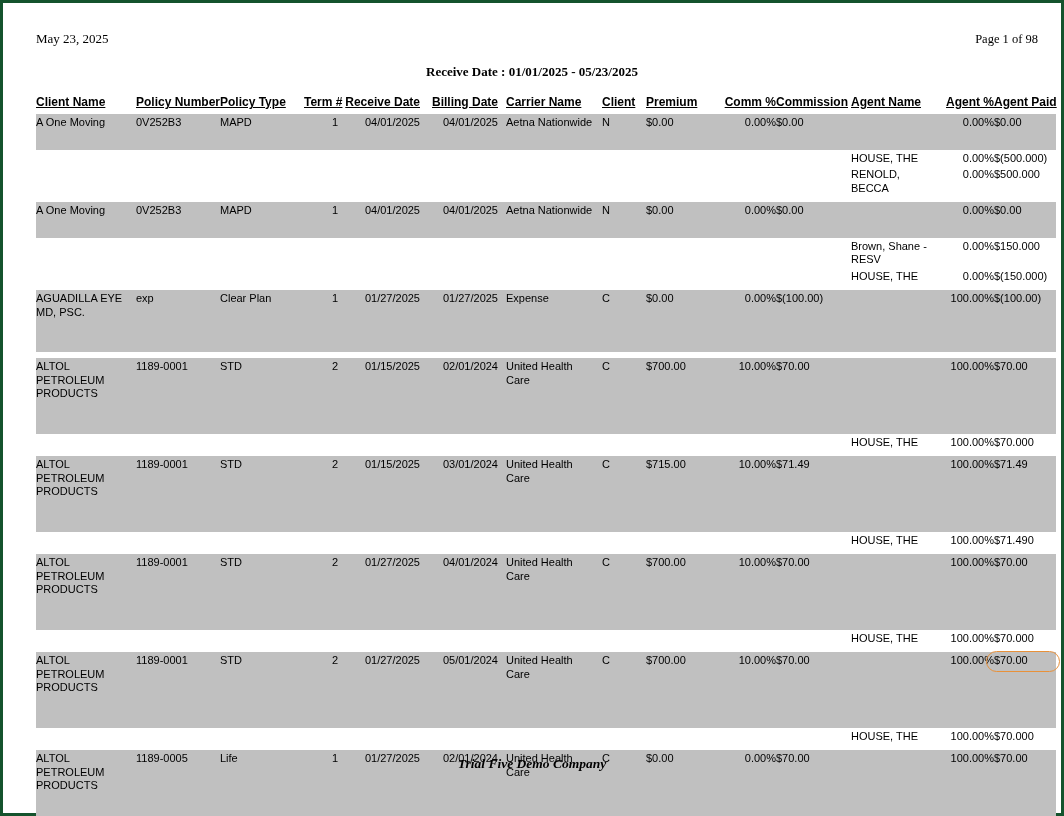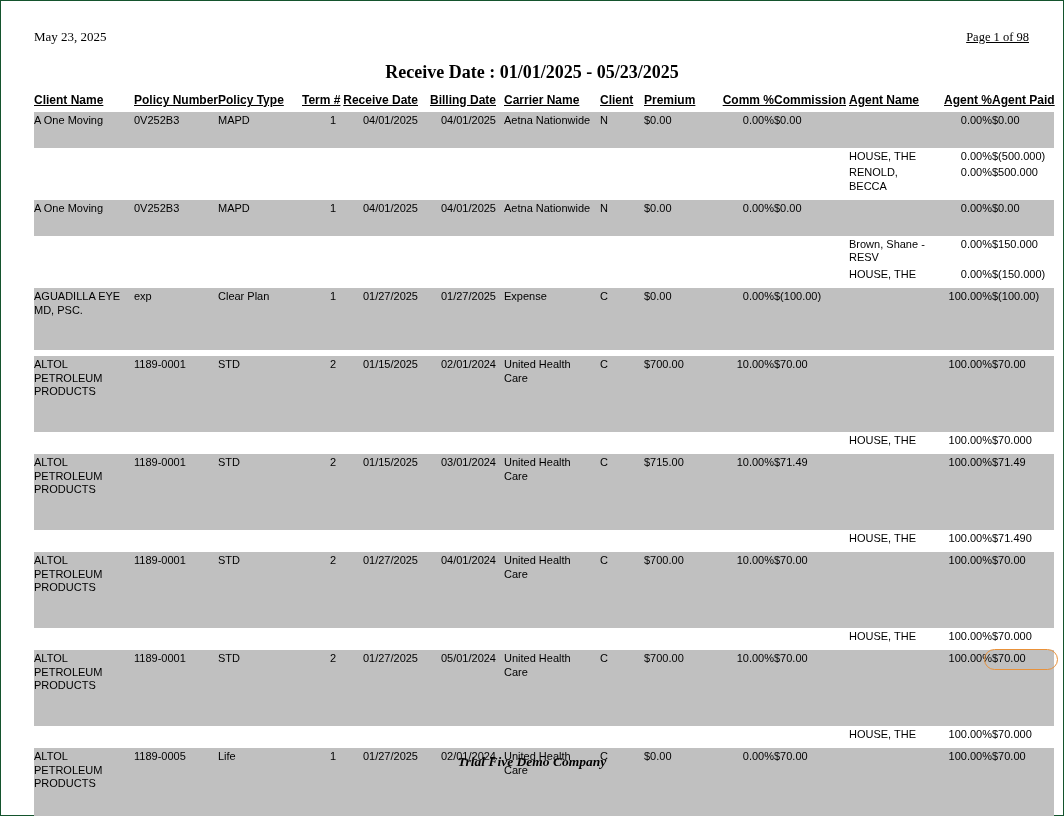--- a/index.html
+++ b/index.html
@@ -14,21 +14,21 @@
     font-family: "Liberation Sans", sans-serif;
     color: #000000;
     overflow: hidden;
     position: relative;
   }
   .page {
     position: relative;
     width: 1064px;
     height: 816px;
     box-sizing: border-box;
-    border: 1px solid #14532d;
+    border: 3px solid #14532d;
     background: #ffffff;
   }
 
   
   .report-header {
     position: relative;
     height: 62px;
   }
   .hdr-date {
     position: absolute;
@@ -44,35 +44,34 @@
     left: 0;
     right: 0;
     top: 30px;
     text-align: center;
     font-family: "Liberation Serif", serif;
     font-size: 13.5px;
     font-weight: bold;
   }
   .hdr-page {
     position: absolute;
-    right: 34px;
+    right: 23px;
     top: 29px;
     font-family: "Liberation Serif", serif;
     font-size: 12.5px;
     white-space: nowrap;
-    text-decoration: underline;
   }
   .hdr-subtitle {
     position: absolute;
     left: 0;
     right: 0;
     top: 61px;
     text-align: center;
     font-family: "Liberation Serif", serif;
-    font-size: 18px;
+    font-size: 13px;
     font-weight: bold;
   }
 
   
   .table-wrap {
     position: absolute;
     left: 33px;
     top: 92px;
     width: 997px;
   }

